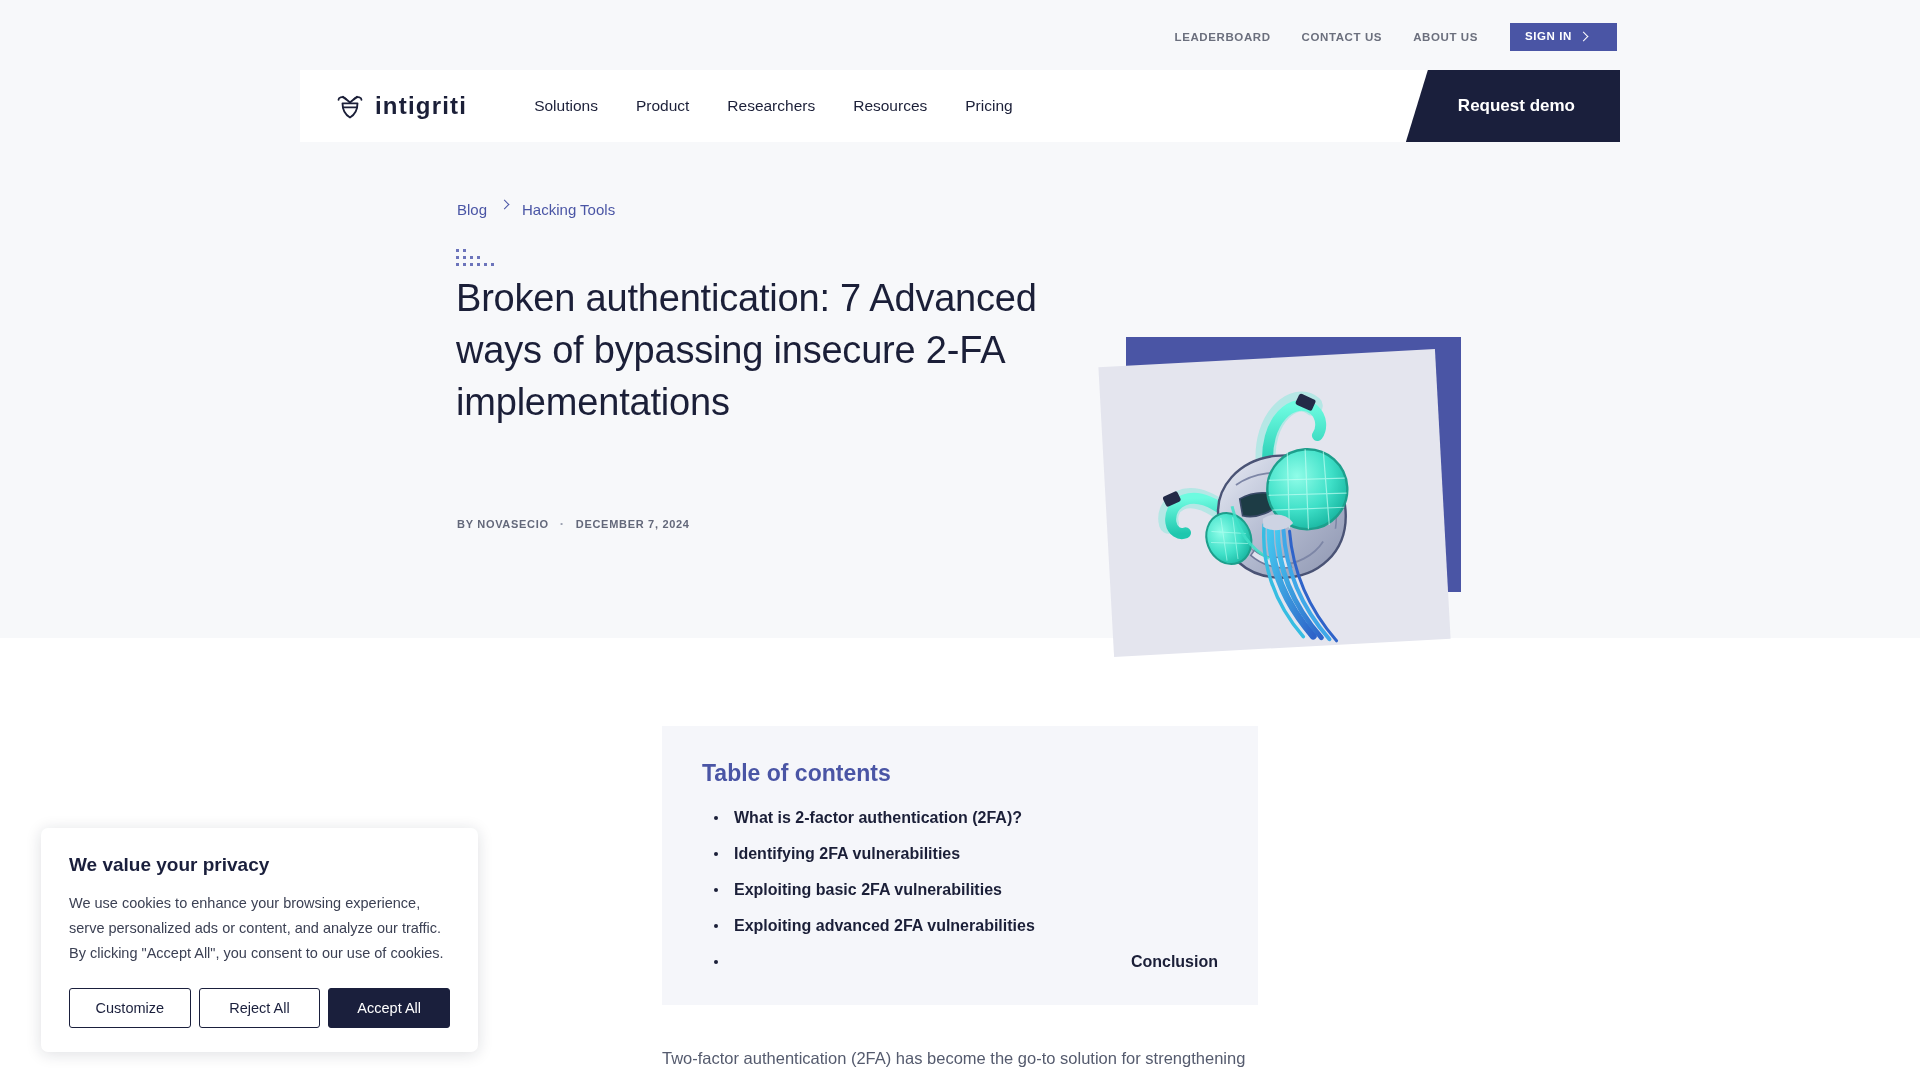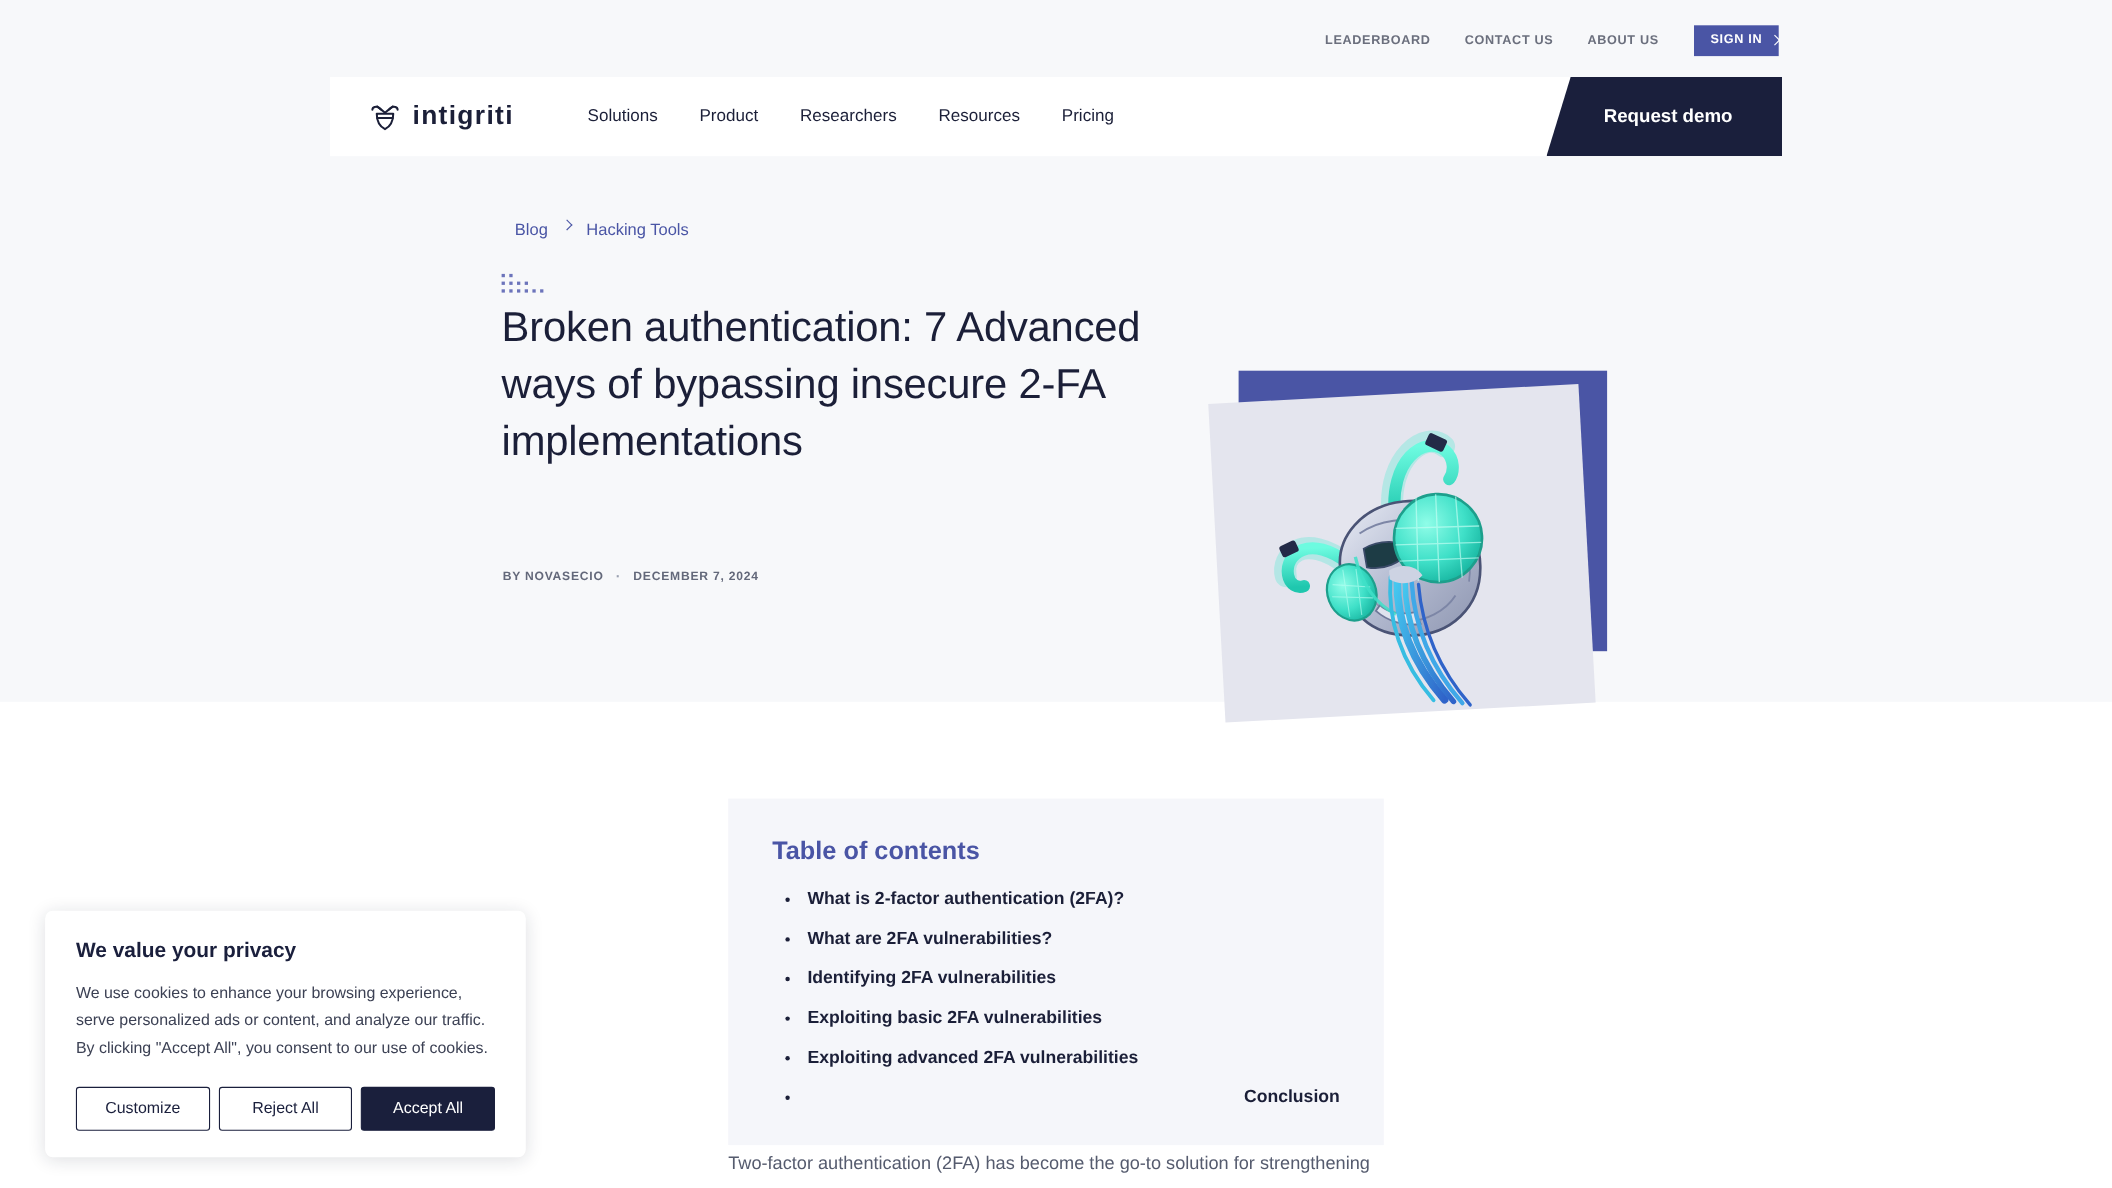--- a/index.html
+++ b/index.html
@@ -50,21 +50,21 @@
     margin-left: 31px;
     white-space: nowrap;
   }
   .signin-btn {
     margin-left: 32px;
     background: #4a55a5;
     color: #ffffff;
     font-size: 11.5px;
     font-weight: bold;
     letter-spacing: 0.6px;
-    padding: 8px 0 8px 15px;
+    padding: 8px 30px 8px 15px;
     display: flex;
     align-items: center;
     gap: 8px;
     border: none;
     cursor: pointer;
     font-family: "Liberation Sans", sans-serif;
     line-height: 1;
   }
   .signin-chevron {
     display: inline-block;
@@ -138,21 +138,20 @@
   }
 
   
   .breadcrumb {
     position: absolute;
     left: 457px;
     top: 201px;
     display: flex;
     align-items: flex-start;
     gap: 14px;
-    margin-left: 11px;
   }
   .crumb {
     font-size: 15px;
     color: #4a55a5;
     font-weight: 500;
     text-decoration: none;
     cursor: pointer;
   }
   .crumb-sep {
     display: inline-block;
@@ -466,21 +465,20 @@
 
         <path d="M156 160 C166 154, 180 156, 186 166 C178 174, 164 174, 156 168 Z" fill="#cdd3e3" stroke="#5c6party" stroke-width="1.4"></path>
       </svg>
     </div>
   </div>
 
   <section class="toc">
     <div class="toc-title">Table of contents</div>
     <ul class="toc-list">
       <li>What is 2-factor authentication (2FA)?</li>
-      <li>What are 2FA vulnerabilities?</li>
       <li>Identifying 2FA vulnerabilities</li>
       <li>Exploiting basic 2FA vulnerabilities</li>
       <li>Exploiting advanced 2FA vulnerabilities</li>
       <li>Conclusion</li>
     </ul>
   </section>
 
   <p class="body-text">Two-factor authentication (2FA) has become the go-to solution for strengthening account security. Many services are experiencing an increase in implementing 2FA</p>
 
   <div class="cookie-banner">

